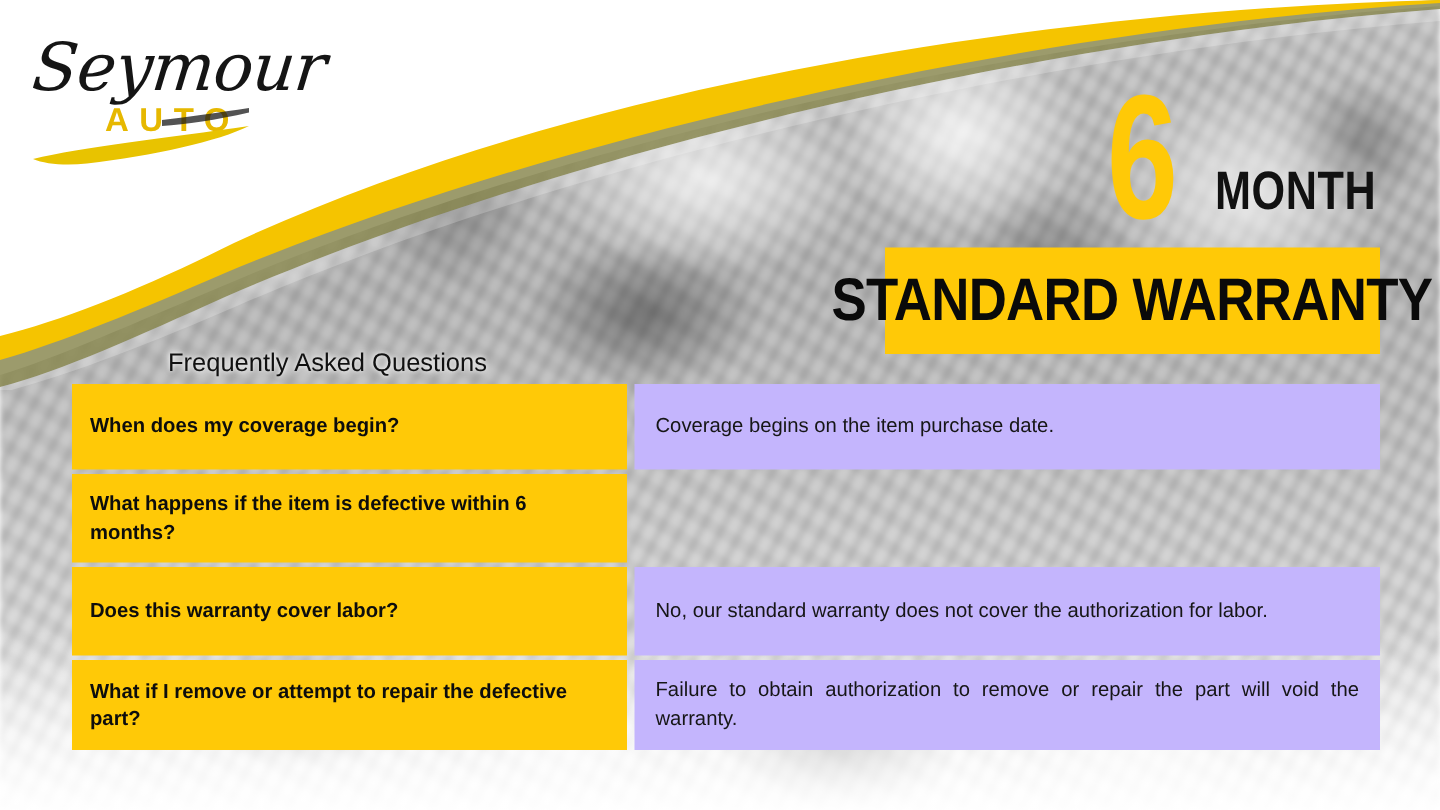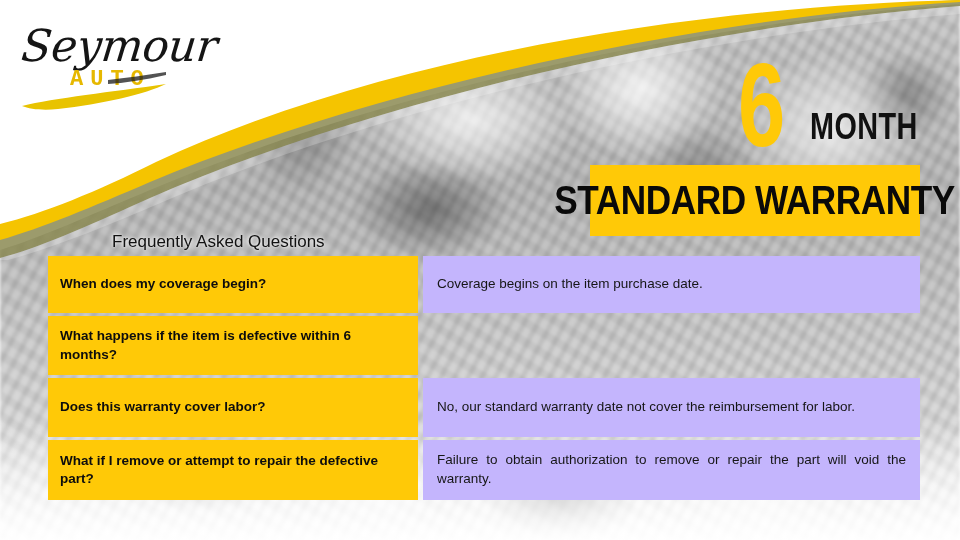--- a/index.html
+++ b/index.html
@@ -81,21 +81,21 @@
     font-size: 44px;
     font-weight: 400;
     color: #151515;
     letter-spacing: -0.5px;
     transform: skewX(-6deg);
   }
   .logo-auto {
     position: absolute;
     left: 56px;
     top: 53px;
-    font-family: Liberation Mono, monospace;
+    font-family: Liberation Sans, sans-serif;
     font-size: 22px;
     font-weight: 700;
     color: #e6b800;
     letter-spacing: 7px;
   }
   .logo-swash {
     position: absolute;
     left: 2px;
     top: 56px;
     width: 176px;
@@ -276,21 +276,21 @@
 
     <div class="faq-row r2">
       <div class="q-cell">What happens if the item is defective within 6 months?</div>
       <div class="gap"></div>
     </div>
 
     <div class="faq-row r3">
       <div class="q-cell">Does this warranty cover labor?</div>
       <div class="gap"></div>
       <div class="a-cell">
-        <span class="a-text">No, our standard warranty date not cover the reimbursement for labor.</span>
+        <span class="a-text">No, our standard warranty does not cover the authorization for labor.</span>
       </div>
     </div>
 
     <div class="faq-row r4">
       <div class="q-cell">What if I remove or attempt to repair the defective part?</div>
       <div class="gap"></div>
       <div class="a-cell">
         <span class="a-text">Failure to obtain authorization to remove or repair the part will void the warranty.</span>
       </div>
     </div>

